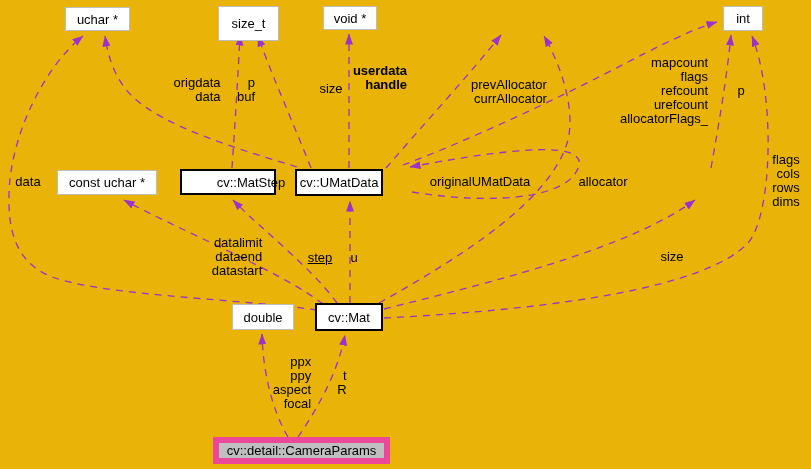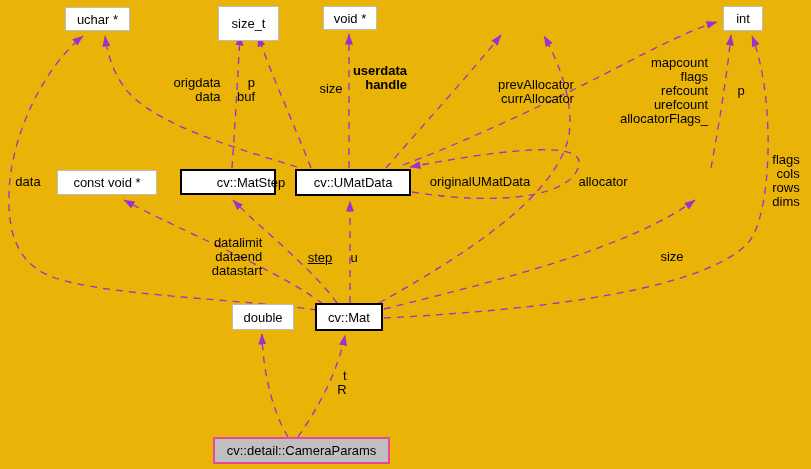--- a/index.html
+++ b/index.html
@@ -4,21 +4,21 @@
 <style>
   html,body{margin:0;padding:0;background:#fff;}
   #canvas{position:relative;width:811px;height:469px;background:#eab308;overflow:hidden;
           font-family:"Liberation Sans",sans-serif;}
   #edges{position:absolute;left:0;top:0;width:811px;height:469px;}
   .edge{fill:none;stroke:#9a32cd;stroke-width:1.3;stroke-dasharray:7 6;}
   .node{position:absolute;box-sizing:border-box;background:#fff;border:1px solid #bdbdbd;
         display:flex;align-items:center;justify-content:center;
         font-size:13px;color:#000;white-space:nowrap;}
   .node.cls{border:2px solid #000;}
-  .node.main{border:2px solid #ec4899;background:#bfbfbf;}
+  .node.main{border:6px solid #ec4899;background:#bfbfbf;}
   .elabel{position:absolute;transform:translateX(-50%);text-align:right;
           font-size:13px;line-height:14px;color:#000;white-space:pre-line;}
 </style>
 </head>
 <body>
 
 <div id="canvas">
 
   <svg id="edges" viewBox="0 0 811 469">
     <defs>
@@ -43,53 +43,57 @@
     <path class="edge" d="M403,165 C475,138 565,95 628,62 C678,36 700,27 717,22" marker-end="url(#arrow)"></path>
     <path class="edge" d="M412,192 C500,206 572,197 579,165 C585,138 490,152 410,167" marker-end="url(#arrow)"></path>
     <path class="edge" d="M711,168 C719,124 727,76 731,35" marker-end="url(#arrow)"></path>
   </svg>
 
   <div class="node" style="left:65px;top:7px;width:65px;height:24px;">uchar *</div>
   <div class="node" style="left:218px;top:6px;width:61px;height:35px;">size_t</div>
   <div class="node" style="left:323px;top:6px;width:54px;height:24px;">void *</div>
   <div class="node" style="left:723px;top:6px;width:40px;height:25px;">int</div>
 
-  <div class="node" style="left:57px;top:170px;width:100px;height:25px;">const void *</div>
+  <div class="node" style="left:57px;top:170px;width:100px;height:25px;">const uchar *</div>
   <div class="node cls" style="left:180px;top:169px;width:96px;height:26px;padding-left:46px;">cv::MatStep</div>
-  <div class="node cls" style="left:295px;top:169px;width:116px;height:27px;">cv::UMatData</div>
+  <div class="node cls" style="left:295px;top:169px;width:88px;height:27px;">cv::UMatData</div>
 
   <div class="node" style="left:232px;top:304px;width:62px;height:26px;">double</div>
   <div class="node cls" style="left:315px;top:303px;width:68px;height:28px;">cv::Mat</div>
 
   <div class="node main" style="left:213px;top:437px;width:177px;height:27px;">cv::detail::CameraParams</div>
 
   <div class="elabel" style="left:197px;top:76px;">origdata
 data</div>
   <div class="elabel" style="left:246px;top:76px;">p
 buf</div>
   <div class="elabel" style="left:331px;top:82px;">size</div>
   <div class="elabel" style="left:380px;top:64px;font-weight:bold;">userdata
 handle</div>
-  <div class="elabel" style="left:536px;top:78px;">prevAllocator
+  <div class="elabel" style="left:509px;top:78px;">prevAllocator
 currAllocator</div>
   <div class="elabel" style="left:664px;top:56px;">mapcount
 flags
 refcount
 urefcount
 allocatorFlags_</div>
   <div class="elabel" style="left:741px;top:84px;">p</div>
   <div class="elabel" style="left:786px;top:153px;">flags
 cols
 rows
 dims</div>
   <div class="elabel" style="left:28px;top:175px;">data</div>
   <div class="elabel" style="left:480px;top:175px;">originalUMatData</div>
   <div class="elabel" style="left:603px;top:175px;">allocator</div>
   <div class="elabel" style="left:237px;top:236px;">datalimit
 dataend
 datastart</div>
   <div class="elabel" style="left:320px;top:251px;text-decoration:underline;">step</div>
   <div class="elabel" style="left:354px;top:251px;">u</div>
   <div class="elabel" style="left:672px;top:250px;">size</div>
+  <div class="elabel" style="left:292px;top:355px;">ppx
+ppy
+aspect
+focal</div>
   <div class="elabel" style="left:342px;top:369px;">t
 R</div>
 
 </div>
 
 </body></html>

